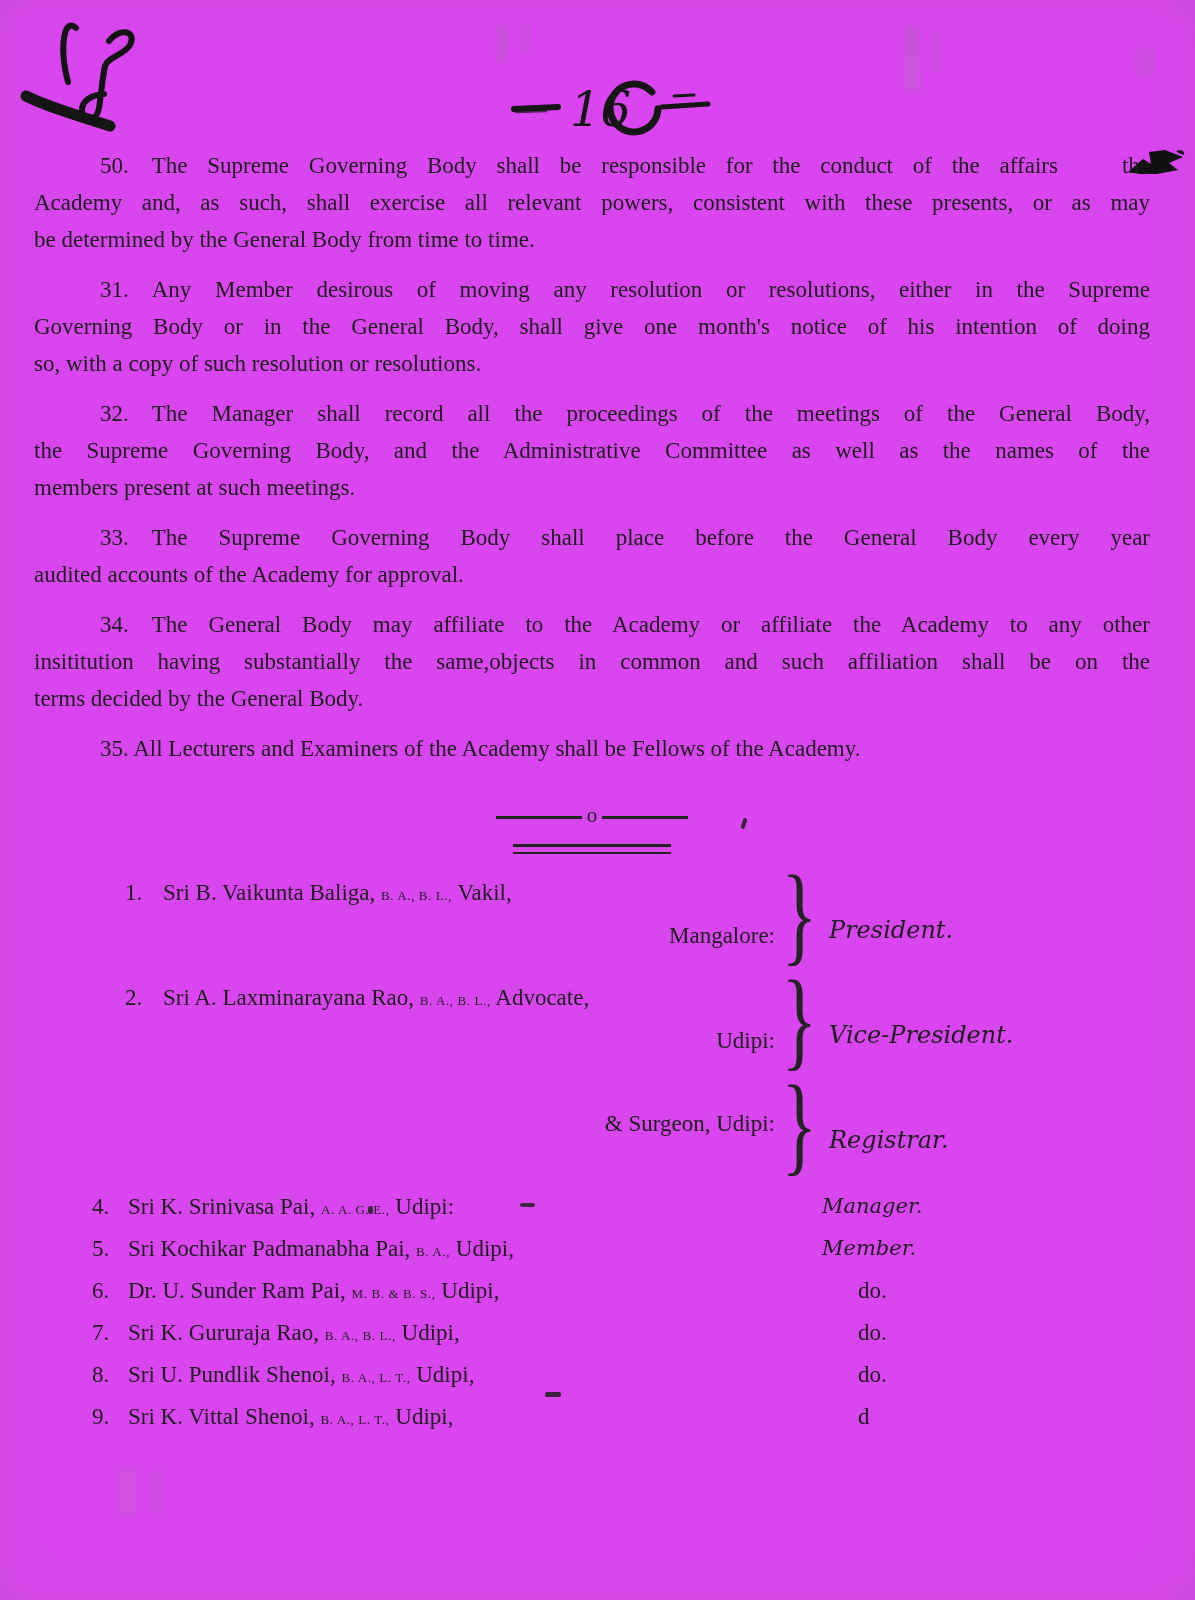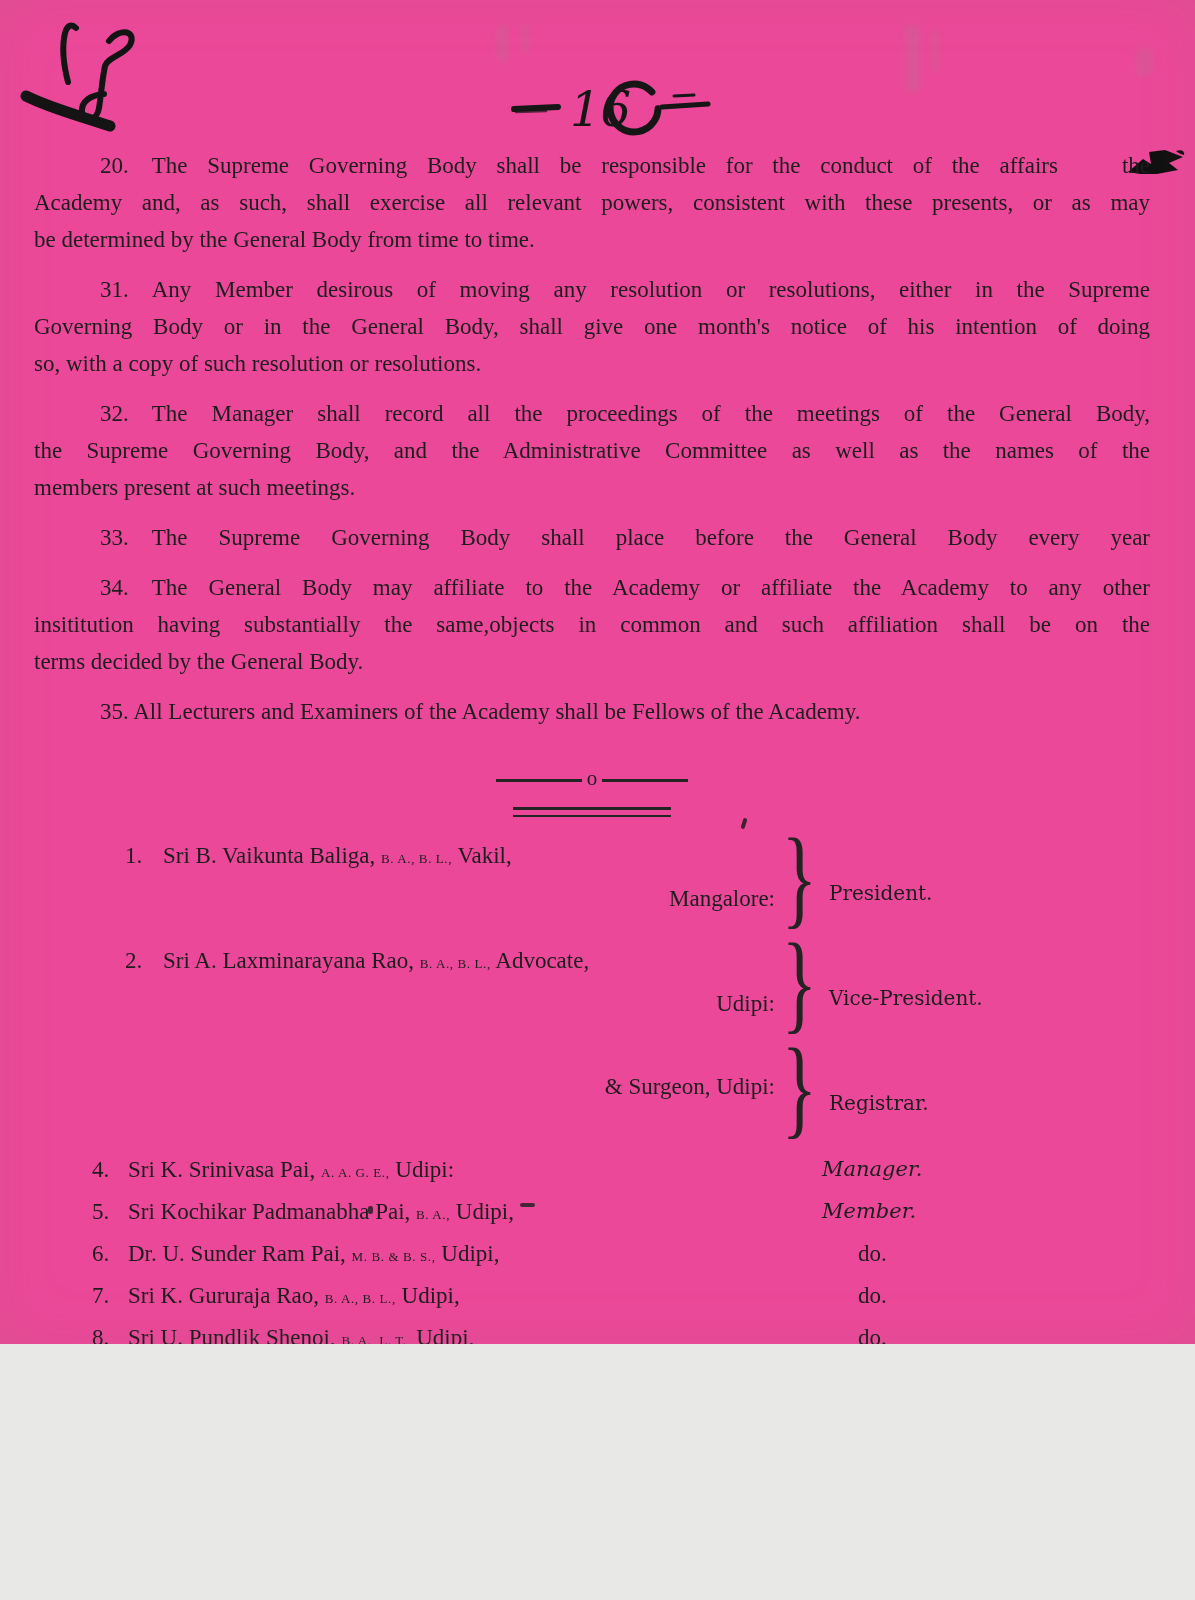--- a/index.html
+++ b/index.html
@@ -1,21 +1,21 @@
 <!DOCTYPE html>
 <html><head>
 <meta charset="utf-8">
 <style>
   html, body { margin: 0; padding: 0; background: #e8e8e6; }
   .page {
     position: relative;
     width: 1195px;
-    height: 1344px;
+    height: 1600px;
     margin: 0 auto;
-    background: #ec4899;
+    background: #d946ef;
     overflow: hidden;
     font-family: "Liberation Serif", serif;
     color: #1d1d1d;
   }
   
   .page::after {
     content: "";
     position: absolute; inset: 0;
     pointer-events: none;
     box-shadow: inset 0 0 60px rgba(120,120,115,0.12);
@@ -69,21 +69,21 @@
   .cnum { display: inline-block; width: 38px; }
   .caps { font-size: 13px; letter-spacing: 0.6px; }
   .cbrace {
     width: 48px; font-size: 102px; line-height: 84px;
     font-family: "Liberation Serif", serif; font-weight: 400;
     transform: scale(0.72, 1.08); transform-origin: center;
     color: #232323;
   }
   .crole {
     font-family: "DejaVu Serif", serif;
-    font-size: 20px; padding-left: 6px;
+    font-style: italic; font-size: 24px; padding-left: 6px;
     white-space: nowrap;
     margin-top: 32px;
   }
 
   .srow { display: flex; line-height: 39px; padding-left: 58px; }
   .smain { width: 730px; }
   .snum { display: inline-block; width: 36px; }
   .srole { font-size: 23px; }
   .srole.italic { font-family: "DejaVu Serif", serif; font-style: italic; font-size: 21px; }
   .srole.indent { padding-left: 36px; }
@@ -121,21 +121,21 @@
   <div class="smudge" style="left:150px; top:1470px; width:13px; height:44px; opacity:.13;"></div>
 
   <div class="speck" style="left:742px; top:818px; width:4px; height:11px; transform:rotate(18deg); opacity:.85;"></div>
   <div class="speck" style="left:368px; top:1206px; width:5px; height:8px; opacity:.8;"></div>
   <div class="speck" style="left:520px; top:1203px; width:15px; height:4px; opacity:.8;"></div>
   <div class="speck" style="left:545px; top:1392px; width:16px; height:5px; opacity:.85;"></div>
 
   <div class="body-text">
 
     <div class="para">
-      <div class="pline first"><span>20. The Supreme Governing Body shall be responsible for the conduct of the affairs</span><span class="blot"><svg width="60" height="28" viewBox="0 0 60 28">
+      <div class="pline first"><span>50. The Supreme Governing Body shall be responsible for the conduct of the affairs</span><span class="blot"><svg width="60" height="28" viewBox="0 0 60 28">
               <path fill="#101010" d="M2 23 L17 10 L25 15 L23 3 L39 1 L57 8 L43 14 L52 21 L31 25 L14 25 Z"></path>
               <path fill="#101010" d="M50 2 C55 0 59 2 58 6 C55 5 52 4 50 2 Z"></path>
             </svg></span><span>the</span></div>
       <div class="pline">Academy and, as such, shall exercise all relevant powers, consistent with these presents, or as may</div>
       <div class="pline last">be determined by the General Body from time to time.</div>
     </div>
 
     <div class="para">
       <div class="pline first">31. Any Member desirous of moving any resolution or resolutions, either in the Supreme</div>
       <div class="pline">Governing Body or in the General Body, shall give one month's notice of his intention of doing</div>
@@ -143,20 +143,21 @@
     </div>
 
     <div class="para">
       <div class="pline first">32. The Manager shall record all the proceedings of the meetings of the General Body,</div>
       <div class="pline">the Supreme Governing Body, and the Administrative Committee as well as the names of the</div>
       <div class="pline last">members present at such meetings.</div>
     </div>
 
     <div class="para">
       <div class="pline first">33. The Supreme Governing Body shall place before the General Body every year</div>
+      <div class="pline last">audited accounts of the Academy for approval.</div>
     </div>
 
     <div class="para">
       <div class="pline first">34. The General Body may affiliate to the Academy or affiliate the Academy to any other</div>
       <div class="pline">insititution having substantially the same,objects in common and such affiliation shall be on the</div>
       <div class="pline last">terms decided by the General Body.</div>
     </div>
 
     <div class="para">
       <div class="pline first last">35. All Lecturers and Examiners of the Academy shall be Fellows of the Academy.</div>

